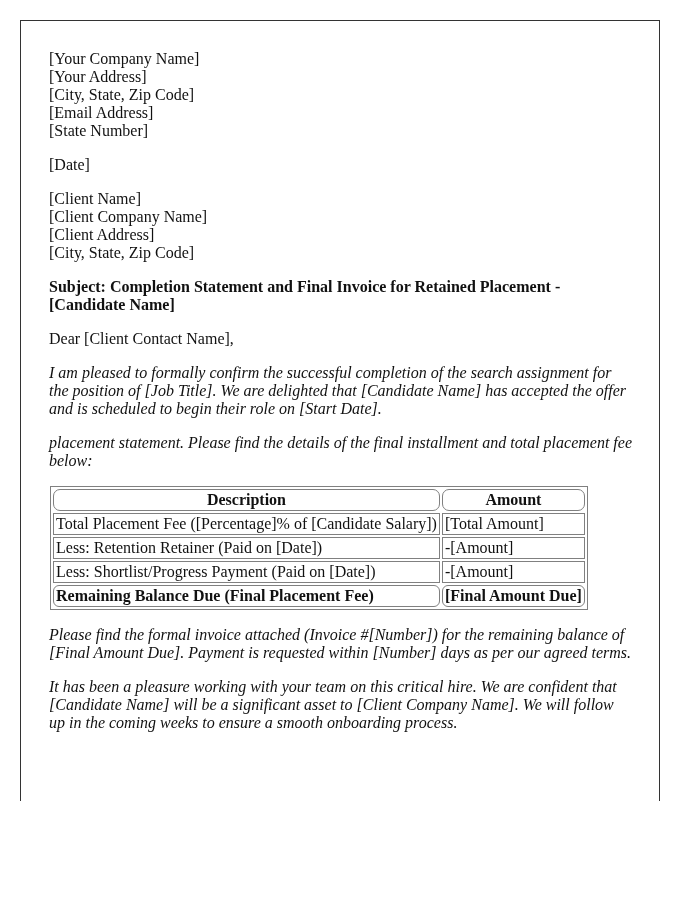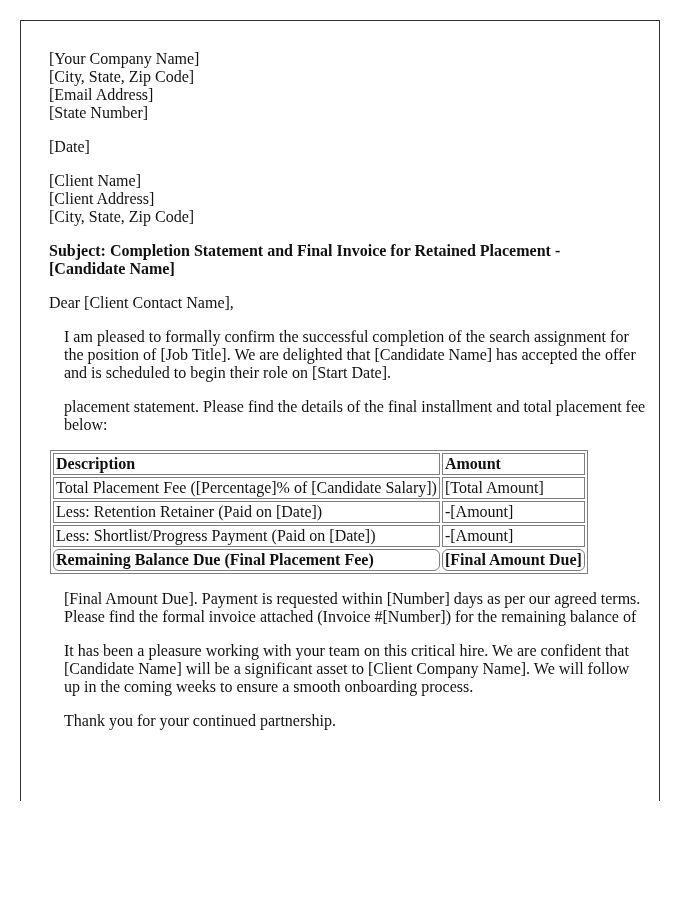--- a/index.html
+++ b/index.html
@@ -40,68 +40,72 @@
     margin: 0 0 16px 0;
   }
   .line {
     display: block;
     white-space: nowrap;
   }
   .subject {
     font-weight: bold;
   }
   p {
-    margin: 0 0 16px 15px;
+    margin: 0 0 16px 0;
+    font-style: italic;
   }
   table.fee-table {
     border: 1px solid #808080;
     border-collapse: separate;
     border-spacing: 2px;
     margin: 0 0 16px 1px;
   }
   table.fee-table th,
   table.fee-table td {
     border: 1px solid #808080;
     padding: 1px 2px;
     height: 18px;
     white-space: nowrap;
     font-size: 16px;
     line-height: 18px;
   }
   table.fee-table th {
     font-weight: bold;
-    text-align: left;
+    text-align: center;
+    border-radius: 7px;
   }
   table.fee-table td.amount {
     width: 135px;
   }
   table.fee-table tr.total td {
     font-weight: bold;
     border-radius: 6px;
   }
 </style>
 </head>
 <body>
 
 <div class="page-frame">
   <div class="letter">
 
     <div class="block">
       <span class="line">[Your Company Name]</span>
+      <span class="line">[Your Address]</span>
       <span class="line">[City, State, Zip Code]</span>
       <span class="line">[Email Address]</span>
       <span class="line">[State Number]</span>
     </div>
 
     <div class="block">
       <span class="line">[Date]</span>
     </div>
 
     <div class="block">
       <span class="line">[Client Name]</span>
+      <span class="line">[Client Company Name]</span>
       <span class="line">[Client Address]</span>
       <span class="line">[City, State, Zip Code]</span>
     </div>
 
     <div class="block subject">
       <span class="line">Subject: Completion Statement and Final Invoice for Retained Placement -</span>
       <span class="line">[Candidate Name]</span>
     </div>
 
     <div class="block">
@@ -140,28 +144,25 @@
           <td class="amount">-[Amount]</td>
         </tr>
         <tr class="total">
           <td>Remaining Balance Due (Final Placement Fee)</td>
           <td class="amount">[Final Amount Due]</td>
         </tr>
       </tbody>
     </table>
 
     <p>
+      <span class="line">Please find the formal invoice attached (Invoice #[Number]) for the remaining balance of</span>
       <span class="line">[Final Amount Due]. Payment is requested within [Number] days as per our agreed terms.</span>
-      <span class="line">Please find the formal invoice attached (Invoice #[Number]) for the remaining balance of</span>
     </p>
 
     <p>
       <span class="line">It has been a pleasure working with your team on this critical hire. We are confident that</span>
       <span class="line">[Candidate Name] will be a significant asset to [Client Company Name]. We will follow</span>
       <span class="line">up in the coming weeks to ensure a smooth onboarding process.</span>
     </p>
 
-    <p>
-      <span class="line">Thank you for your continued partnership.</span>
-    </p>
 
   </div>
 </div>
 
 </body></html>

